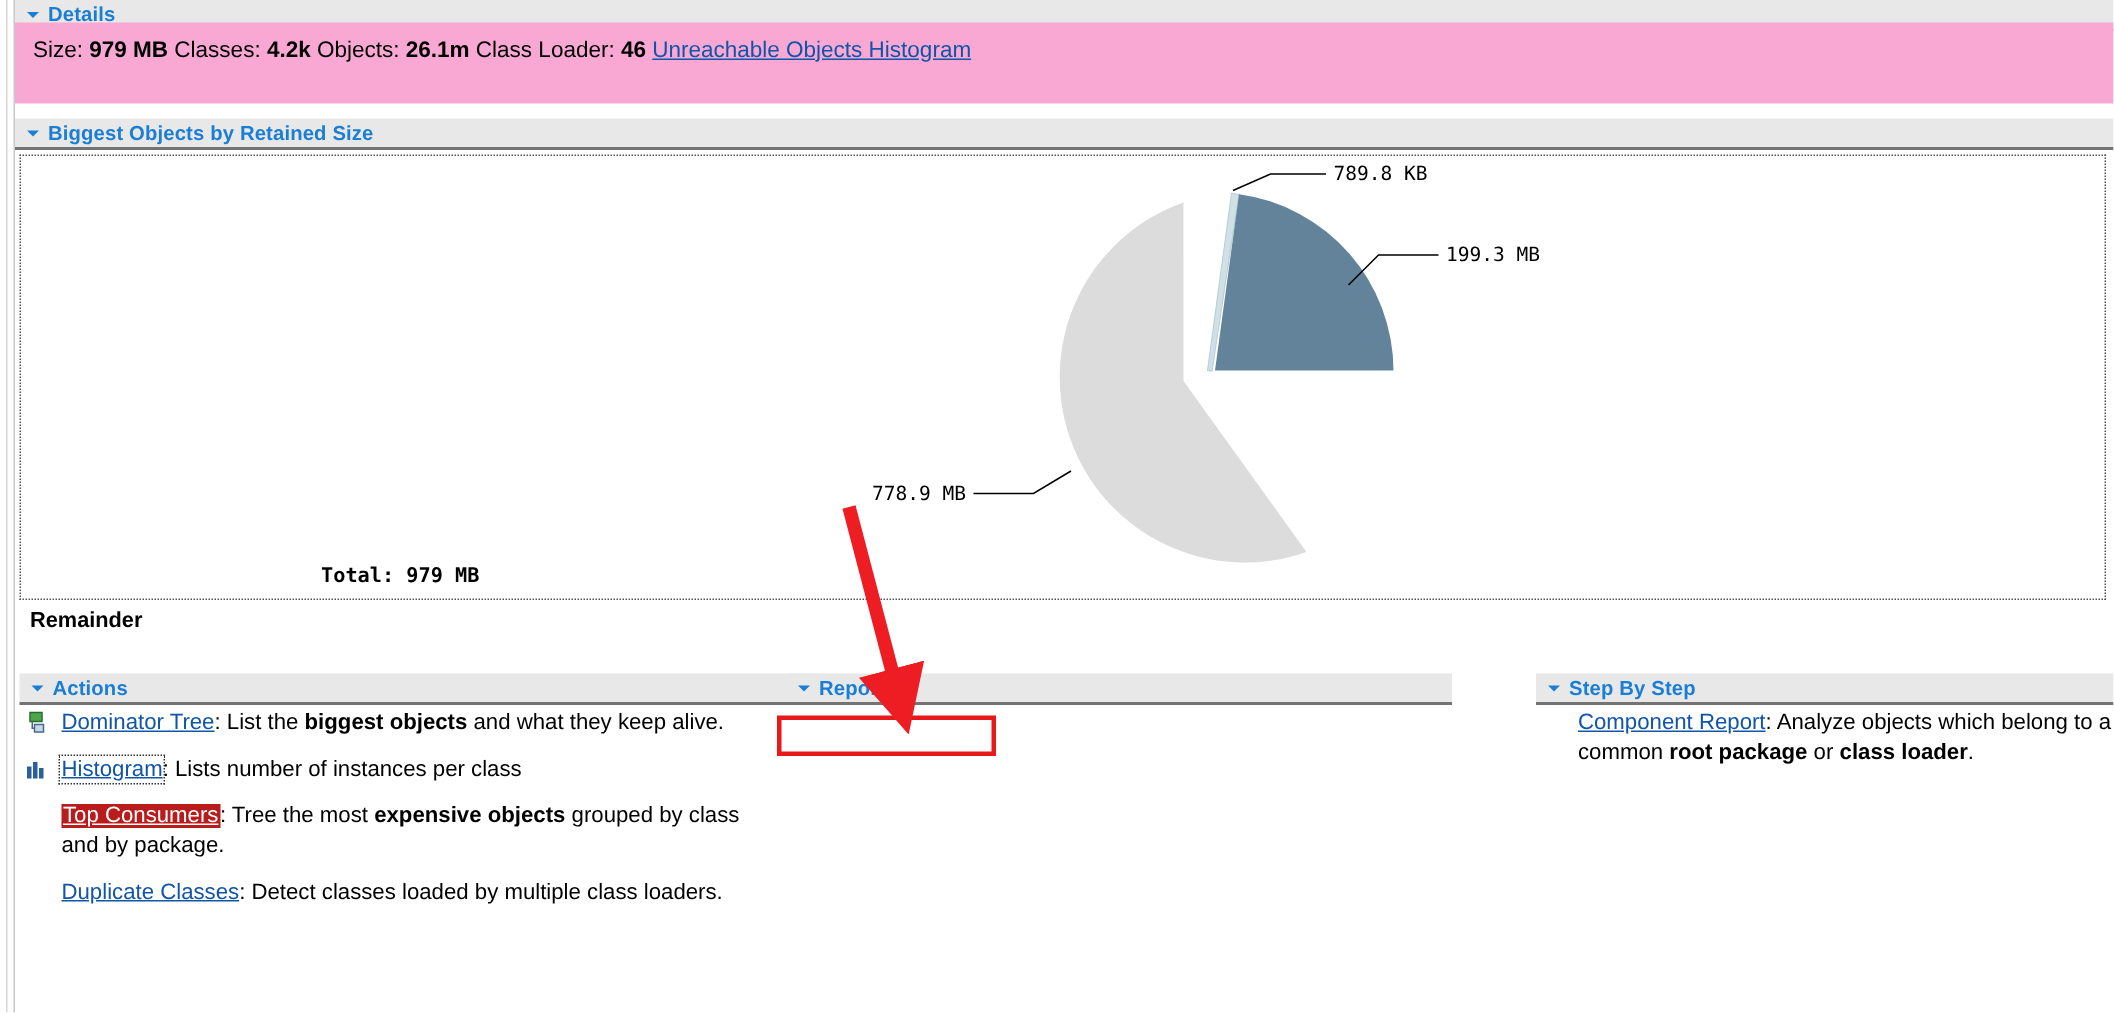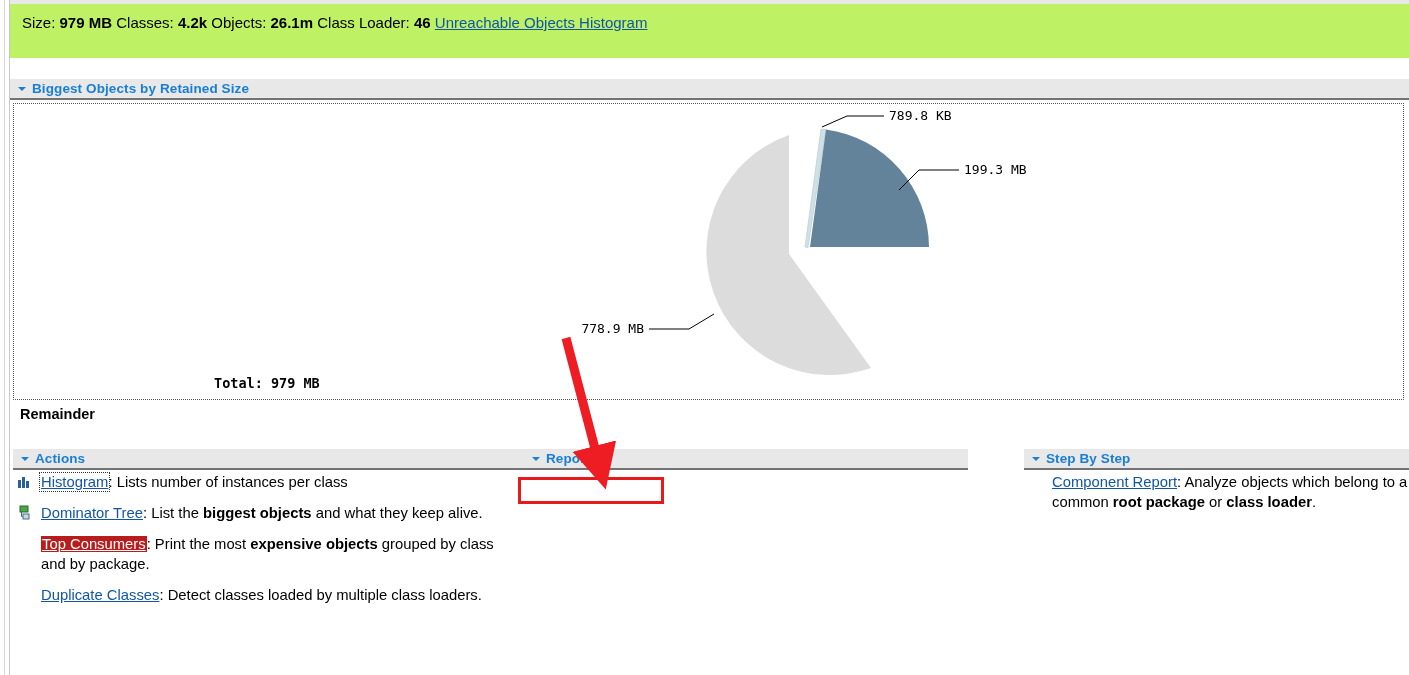--- a/index.html
+++ b/index.html
@@ -67,22 +67,22 @@
     position: absolute;
     left: 4px; top: 0;
     width: 1px; height: 675px;
     background: #d7d7d7;
   }
 
   
   #details-header { position: absolute; left: 10px; top: 0; width: 1399px; }
   #details-body {
     position: absolute;
-    left: 10px; top: 4px; width: 1399px; height: 54px;
-    background: #bef264;
+    left: 10px; top: 15px; width: 1399px; height: 54px;
+    background: #f9a8d4;
     box-sizing: border-box;
   }
   #details-line {
     position: absolute;
     left: 12px; top: 10px;
     white-space: nowrap;
     font-size: 15px;
   }
   #details-line b { font-weight: bold; }
   .link {
@@ -223,30 +223,30 @@
 </div>
 
 <div id="remainder-label">Remainder</div>
 
 <div class="section-header col-header" id="actions-header">
   <span class="twisty"></span>
   <span class="section-title">Actions</span>
 </div>
 <div class="col-body" id="actions-body">
     <div class="entry indent"><span class="row-icon"><svg width="16" height="16" viewBox="0 0 16 16">
+          <rect x="3" y="1" width="8" height="6" fill="#4aa84a" stroke="#2c6b2c" stroke-width="1"></rect>
+          <rect x="6" y="9" width="6" height="5" fill="#c8d8e8" stroke="#4a6a8a" stroke-width="1"></rect>
+          <path d="M4.5 7 L4.5 11.5 L6 11.5" stroke="#4a6a8a" fill="none"></path>
+        </svg></span><span class="link">Dominator Tree</span><span>: List the </span><b>biggest objects</b><span> and what they keep alive.</span></div>
+    <div class="entry indent"><span class="row-icon"><svg width="16" height="16" viewBox="0 0 16 16">
           <rect x="1" y="6" width="3" height="8" fill="#2a6099"></rect>
           <rect x="5" y="3" width="3" height="11" fill="#2a6099"></rect>
           <rect x="9" y="7" width="3" height="7" fill="#2a6099"></rect>
         </svg></span><span class="link focus-outline">Histogram</span><span>: Lists number of instances per class</span></div>
-    <div class="entry indent"><span class="row-icon"><svg width="16" height="16" viewBox="0 0 16 16">
-          <rect x="3" y="1" width="8" height="6" fill="#4aa84a" stroke="#2c6b2c" stroke-width="1"></rect>
-          <rect x="6" y="9" width="6" height="5" fill="#c8d8e8" stroke="#4a6a8a" stroke-width="1"></rect>
-          <path d="M4.5 7 L4.5 11.5 L6 11.5" stroke="#4a6a8a" fill="none"></path>
-        </svg></span><span class="link">Dominator Tree</span><span>: List the </span><b>biggest objects</b><span> and what they keep alive.</span></div>
-    <div class="entry noicon"><span class="selected-link">Top Consumers</span><span>: Print the most </span><b>expensive objects</b><span> grouped by class and by package.</span></div>
+    <div class="entry noicon"><span class="selected-link">Top Consumers</span><span>: Tree the most </span><b>expensive objects</b><span> grouped by class and by package.</span></div>
     <div class="entry noicon"><span class="link">Duplicate Classes</span><span>: Detect classes loaded by multiple class loaders.</span></div>
   </div>
 
 <div class="section-header col-header" id="reports-header">
   <span class="twisty"></span>
   <span class="section-title">Reports</span>
 </div>
 <div class="col-body" id="reports-body">
   </div>
 

